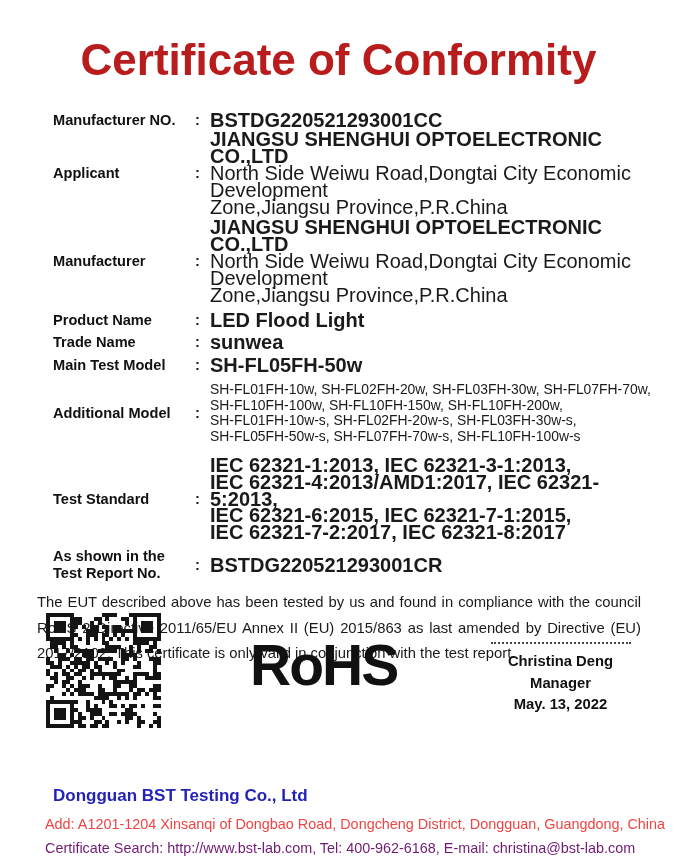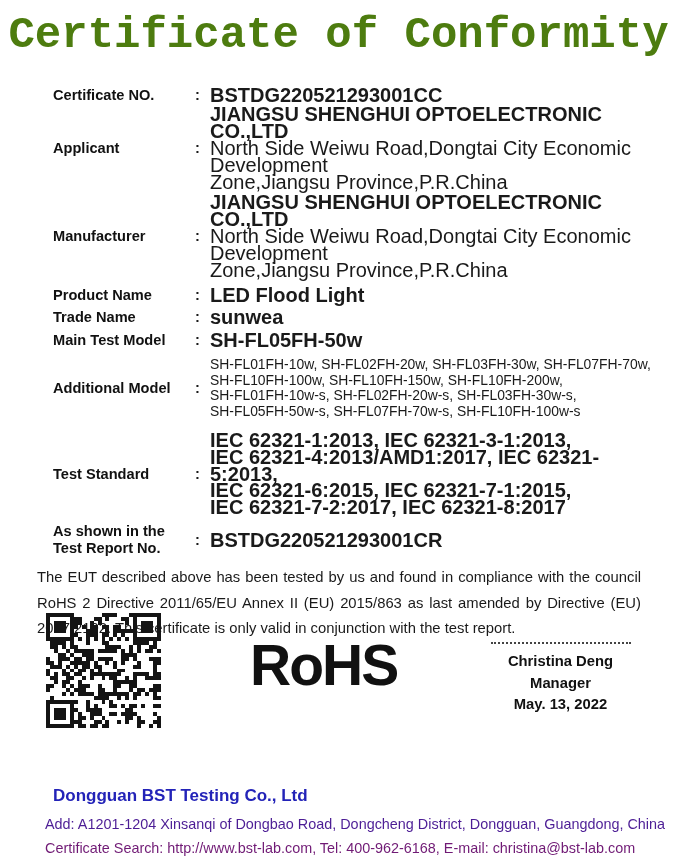--- a/index.html
+++ b/index.html
@@ -6,27 +6,27 @@
   .page{
     position:relative;
     width:677px;height:863px;
     background:#fff;
     font-family:"Liberation Sans", sans-serif;
     color:#1a1a1a;
     overflow:hidden;
   }
   .title{
     margin:0;
-    padding-top:10px;
+    padding-top:35px;
     text-align:center;
-    font-family:Liberation Mono, monospace;
+    font-family:Liberation Sans, sans-serif;
     font-weight:bold;
     font-size:44px;
     letter-spacing:0px;
-    color:#4d7c0f;
+    color:#b91c1c;
   }
   .fields{
     margin:27px 25px 0 53px;
   }
   .row{
     display:flex;
     align-items:center;
   }
   .lbl{
     width:142px;
@@ -107,39 +107,39 @@
   }
   .footer .company{
     margin-left:53px;
     font-weight:bold;
     font-size:17px;
     color:#2323b8;
   }
   .footer .addr{
     margin:10px 0 0 45px;
     font-size:14.4px;
-    color:#4c1d95;
+    color:#ef4444;
   }
   .footer .contact{
     margin:8px 0 0 45px;
     font-size:14.4px;
     color:#701a75;
   }
 </style>
 </head>
 <body>
 
 <div class="page">
 
   <h1 class="title">Certificate of Conformity</h1>
 
   <div class="fields">
 
     <div class="row mb2">
-      <div class="lbl">Certificate NO.</div>
+      <div class="lbl">Manufacturer NO.</div>
       <div class="colon">:</div>
       <div class="val single">BSTDG220521293001CC</div>
     </div>
 
     <div class="row mb3">
       <div class="lbl">Applicant</div>
       <div class="colon">:</div>
       <div class="val">
         <div class="b">JIANGSU SHENGHUI OPTOELECTRONIC CO.,LTD</div>
         <div class="r">North Side Weiwu Road,Dongtai City Economic Development</div>

